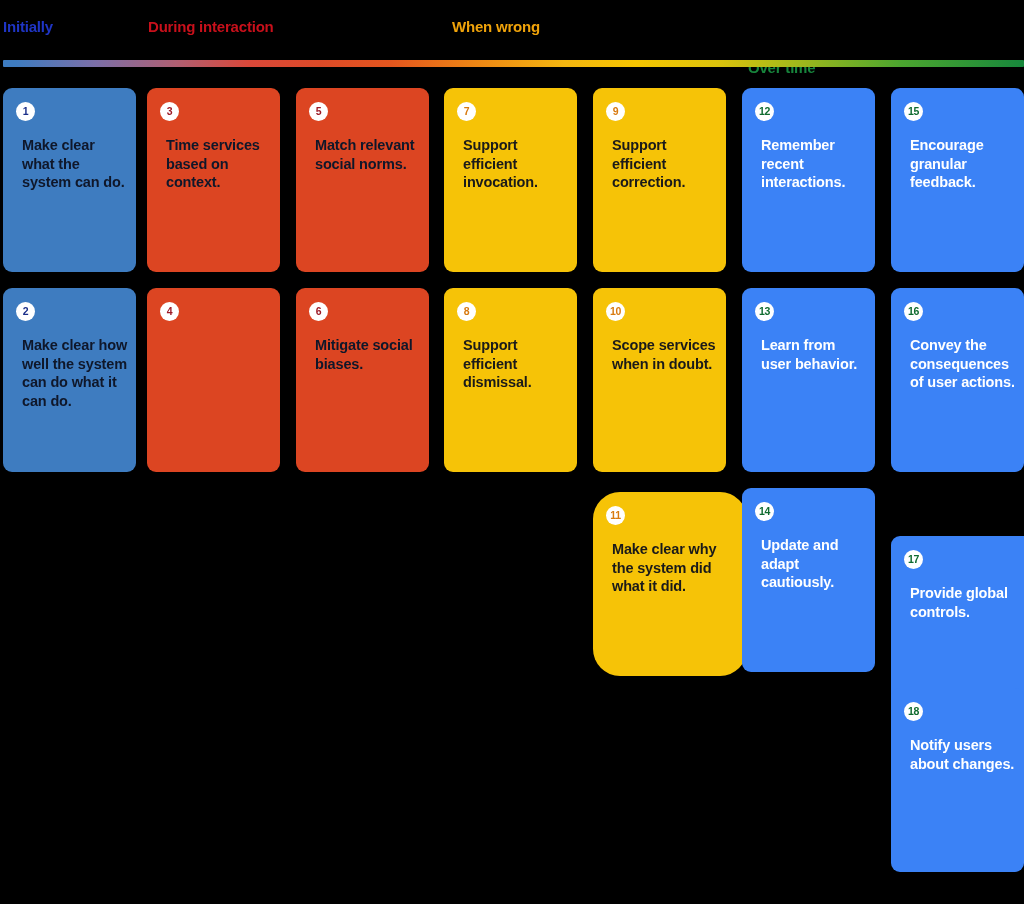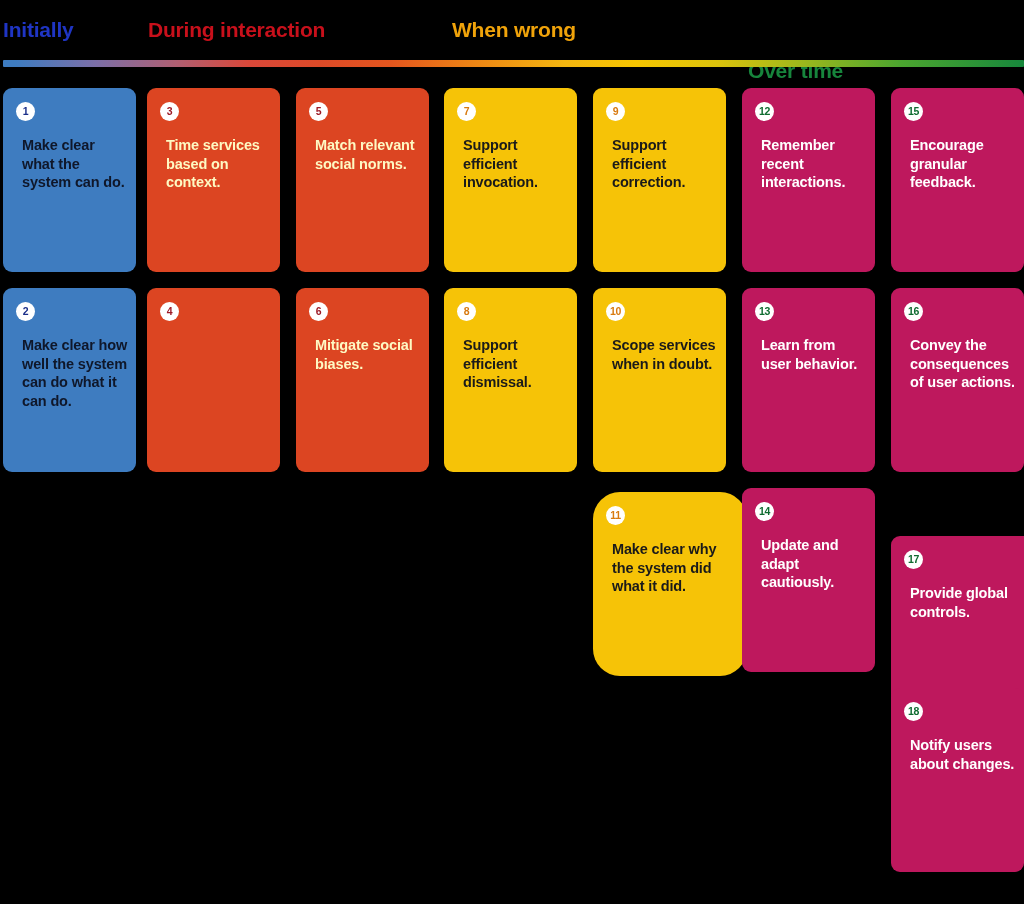--- a/index.html
+++ b/index.html
@@ -20,21 +20,21 @@
   #phase-header {
     position: absolute;
     left: 0;
     top: 0;
     width: 1024px;
     height: 56px;
   }
   .phase-label {
     position: absolute;
     top: 19px;
-    font-size: 21px;
+    font-size: 15px;
     font-weight: bold;
     letter-spacing: -0.2px;
     white-space: nowrap;
     line-height: 1;
   }
 
   
   #gradient-rule {
     position: absolute;
     left: 3px;
@@ -105,28 +105,28 @@
     line-height: 1.29;
     letter-spacing: -0.15px;
   }
 
   
   .c-blue   { background: #3E7CC0; }
   .c-blue   .card-text { color: #0f172a; }
   .c-blue   .card-badge { color: #1b2f8a; }
 
   .c-red    { background: #DC4522; }
-  .c-red    .card-text { color: #fef9c3; }
+  .c-red    .card-text { color: #0f172a; }
   .c-red    .card-badge { color: #9e1a26; }
 
   .c-yellow { background: #F6C307; }
   .c-yellow .card-text { color: #1a1a1a; }
   .c-yellow .card-badge { color: #d87a10; }
 
-  .c-green  { background: #be185d; }
+  .c-green  { background: #3b82f6; }
   .c-green  .card-text { color: #ffffff; }
   .c-green  .card-badge { color: #0f6b30; }
 </style>
 </head>
 <body>
 
 <div id="phase-header">
     <div class="phase-label" style="left: 3px; color: rgb(31, 53, 196);">Initially</div>
     <div class="phase-label" style="left: 148px; color: rgb(200, 16, 27);">During interaction</div>
     <div class="phase-label" style="left: 452px; color: rgb(240, 163, 10);">When wrong</div>

